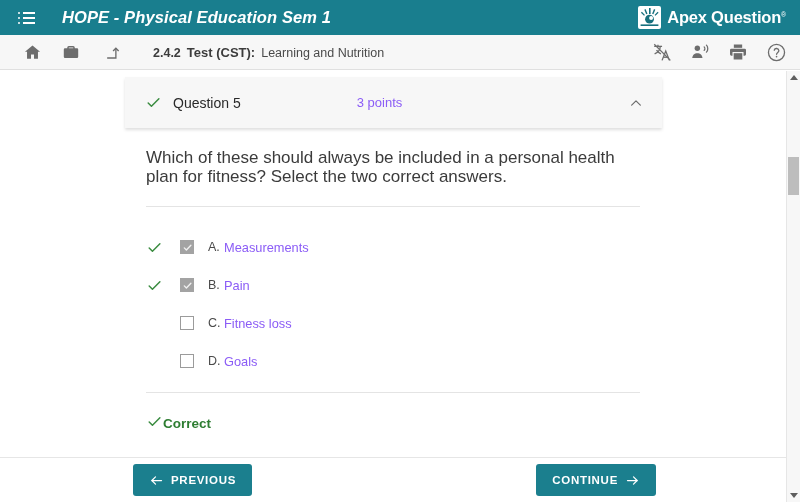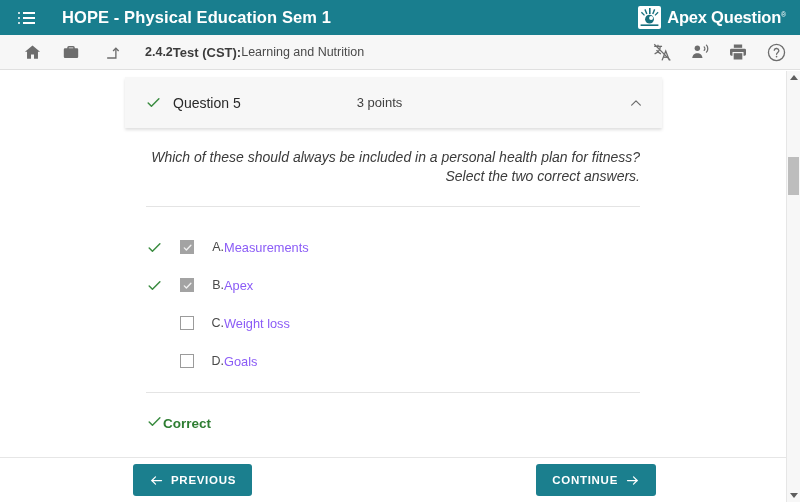--- a/index.html
+++ b/index.html
@@ -60,20 +60,21 @@
     height: 2px;
     background: #ffffff;
   }
   .app-title {
     margin-left: 22px;
     color: #ffffff;
     font-size: 16.5px;
     font-weight: bold;
     letter-spacing: 0.1px;
     white-space: nowrap;
+    font-style: italic;
   }
   .brand {
     margin-left: auto;
     display: flex;
     align-items: center;
     gap: 6px;
     padding-right: 4px;
   }
   .brand-mark {
     width: 23px;
@@ -118,22 +119,23 @@
     align-items: center;
     justify-content: center;
     cursor: pointer;
     flex: 0 0 auto;
   }
   .tb-icon svg { display: block; }
   .tb-gap-1 { width: 15px; flex: 0 0 auto; }
   .tb-gap-2 { width: 18px; flex: 0 0 auto; }
   .crumb {
     display: flex;
-    align-items: center;
-    margin-left: 20px;
+    align-items: flex-end;
+    gap: 6px;
+    margin-left: 28px;
     white-space: nowrap;
   }
   .crumb-num {
     font-size: 12.5px;
     font-weight: bold;
     color: #3c3c3c;
   }
   .crumb-type {
     font-size: 13px;
     font-weight: bold;
@@ -152,21 +154,20 @@
   }
 
   
   .content {
     position: absolute;
     left: 0; top: 71px;
     width: 786px;
     height: 386px;
     background: #ffffff;
     overflow: hidden;
-    text-align: right;
   }
 
   .qcard {
     position: absolute;
     left: 125px;
     top: 6px;
     width: 537px;
     background: #f7f7f7;
     height: 51px;
     box-shadow: 0 2px 3px rgba(0,0,0,0.13);
@@ -183,42 +184,41 @@
     align-items: center;
   }
   .qcard-label {
     font-size: 14px;
     color: #292929;
     margin-left: 8px;
     white-space: nowrap;
   }
   .qcard-points {
     font-size: 13px;
-    color: #404040;
+    color: #8b5cf6;
     margin-left: 116px;
     white-space: nowrap;
   }
   .qcard-chevron {
     margin-left: auto;
     display: flex;
     align-items: center;
     cursor: pointer;
   }
 
   .qbody {
     position: absolute;
     left: 146px;
     top: 77px;
     width: 494px;
   }
   .qtext {
-    font-size: 14px;
+    font-size: 17px;
     line-height: 19px;
     color: #3b3b3b;
-    font-style: italic;
   }
   .divider {
     height: 1px;
     background: #e4e4e4;
     width: 494px;
   }
   .hr-top {
     position: absolute;
     left: 146px;
     top: 135px;
@@ -516,28 +516,28 @@
           <svg width="17" height="17" viewBox="0 0 24 24" fill="none" stroke="#3a8c40" stroke-width="2.1" stroke-linecap="round" stroke-linejoin="round">
               <path d="M4.5 12.6l4.6 4.6L19.6 6.6"></path>
             </svg>
         </span>
         <span class="cbox checked">
           <svg width="11" height="11" viewBox="0 0 24 24" fill="none" stroke="#f0f0f0" stroke-width="3" stroke-linecap="round" stroke-linejoin="round">
               <path d="M5 12.8l4.6 4.6L19.4 7"></path>
             </svg>
         </span>
         <span class="choice-letter">B.</span>
-        <span class="choice-text">Apex</span>
+        <span class="choice-text">Pain</span>
       </div>
 
       <div class="choice">
         <span class="choice-mark"></span>
         <span class="cbox unchecked"></span>
         <span class="choice-letter">C.</span>
-        <span class="choice-text">Weight loss</span>
+        <span class="choice-text">Fitness loss</span>
       </div>
 
       <div class="choice">
         <span class="choice-mark"></span>
         <span class="cbox unchecked"></span>
         <span class="choice-letter">D.</span>
         <span class="choice-text">Goals</span>
       </div>
 
     </div>

